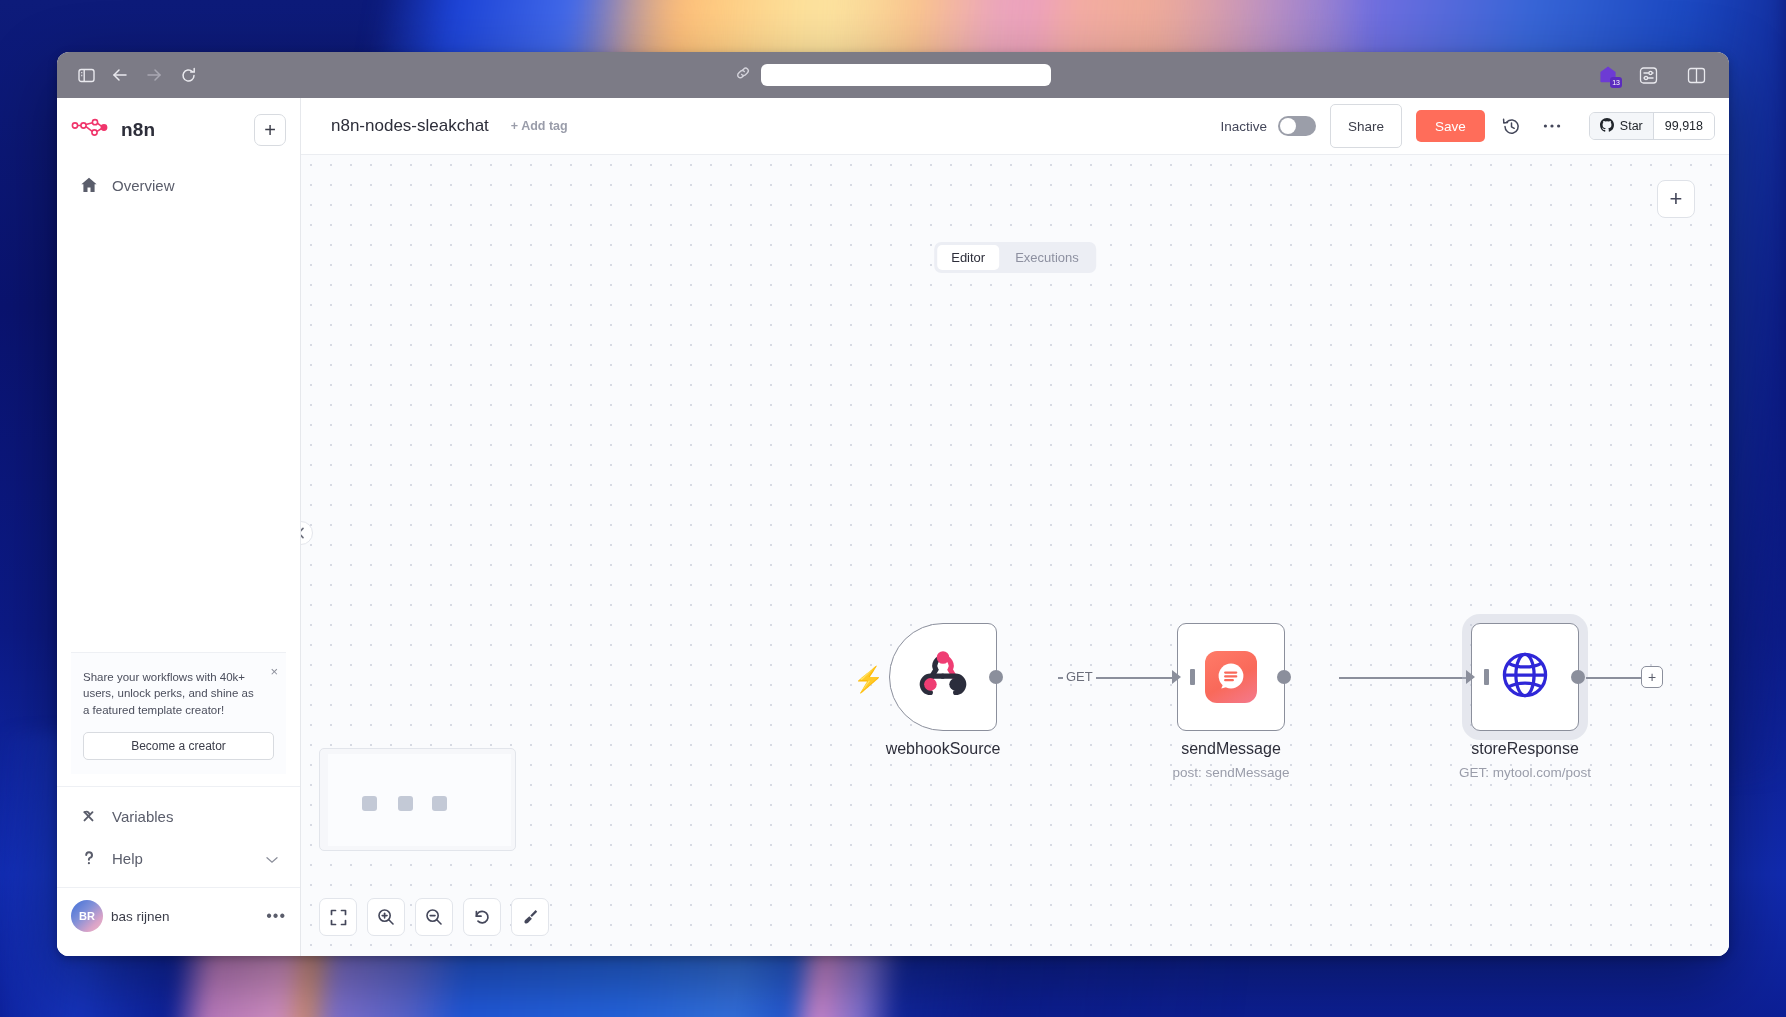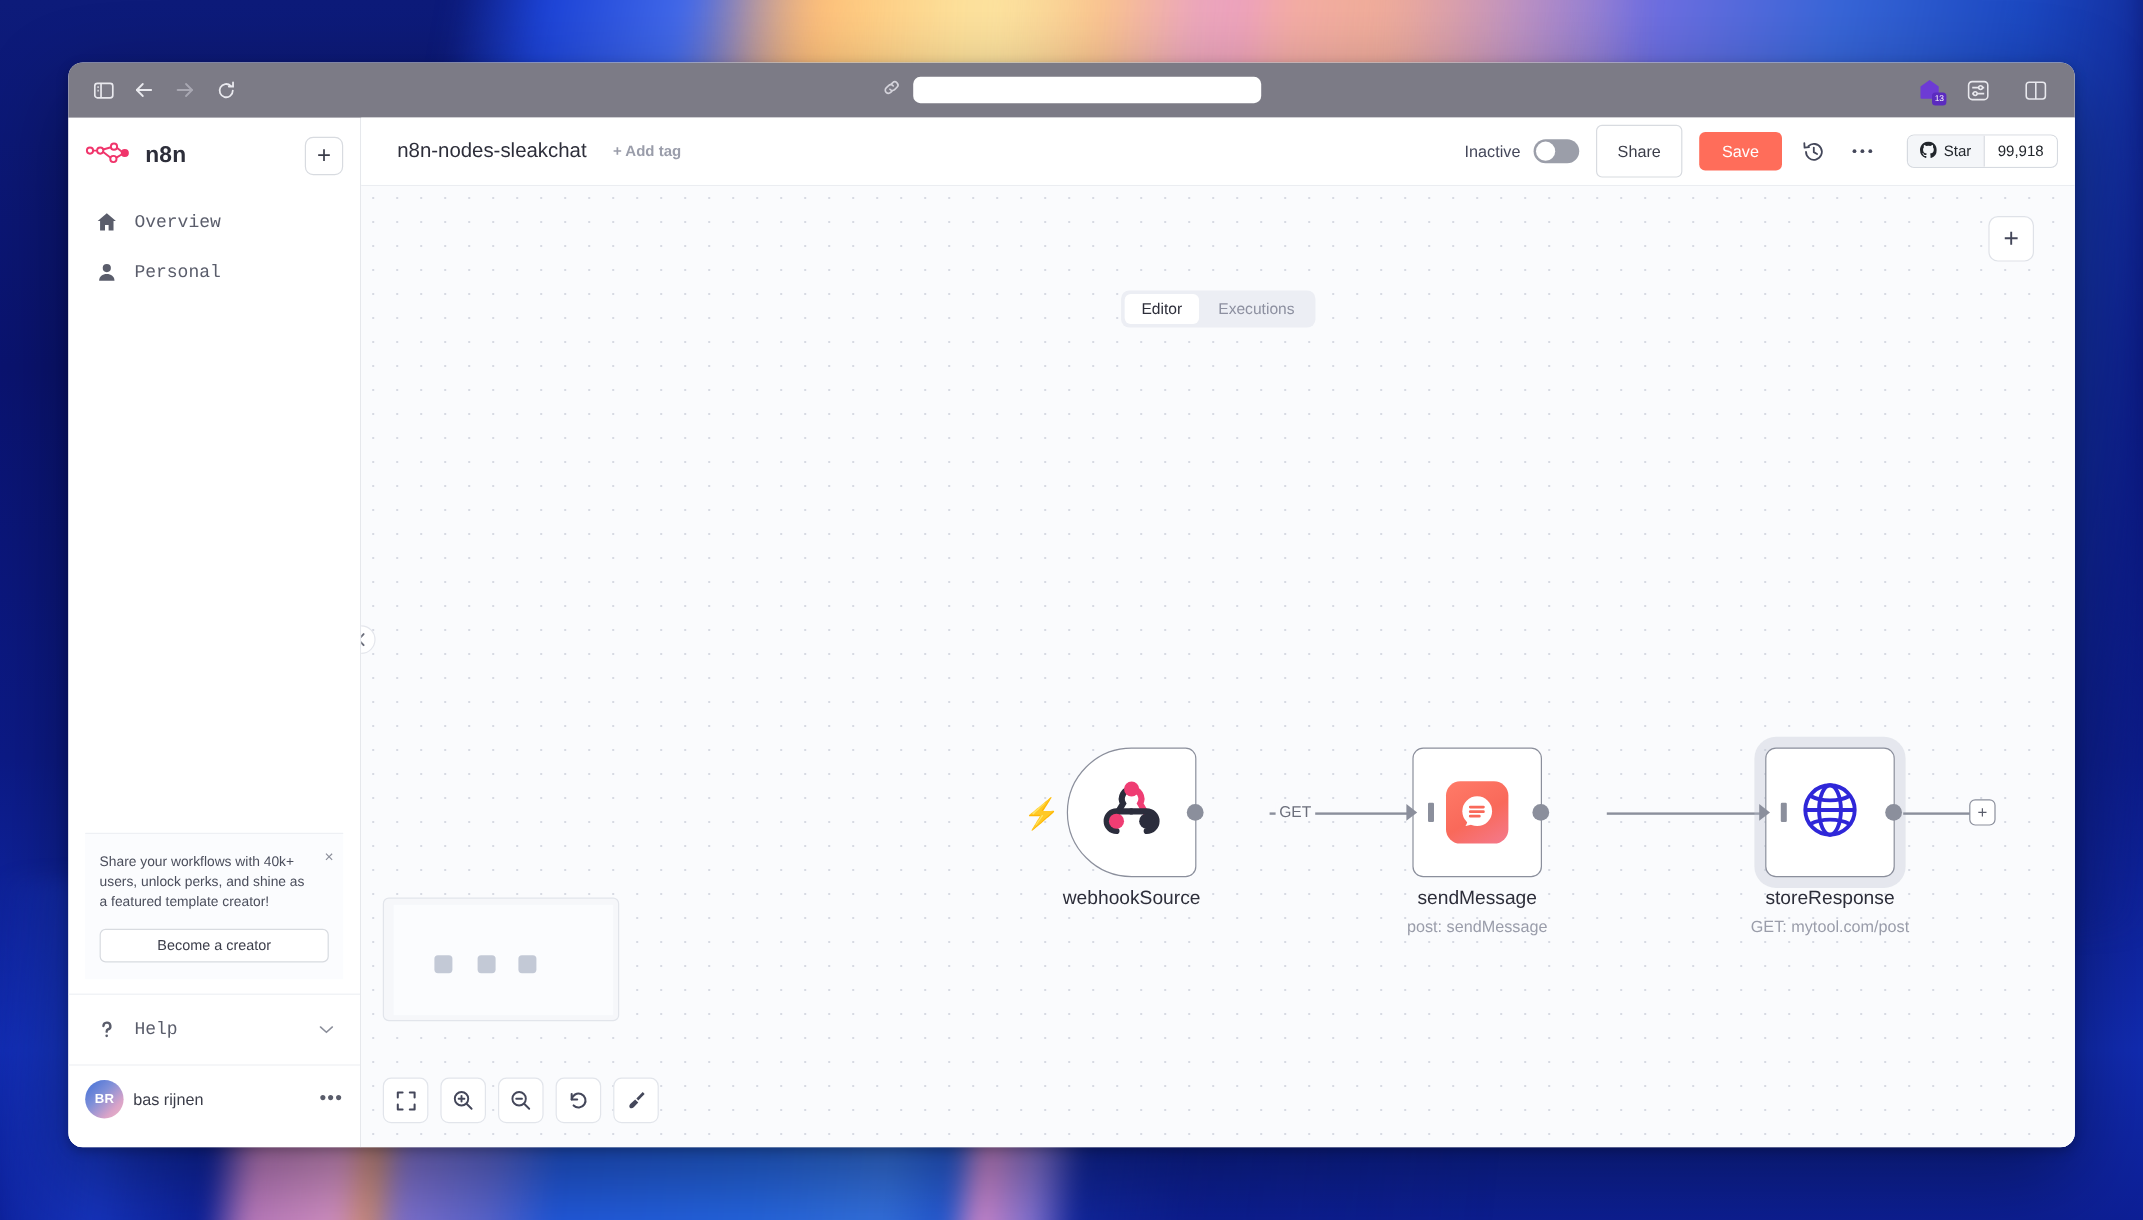--- a/index.html
+++ b/index.html
@@ -162,21 +162,21 @@
     border: 1px solid #d8dbe0; border-radius: 7px;
     background: #fff; color: #3b3d49;
     display: flex; align-items: center; justify-content: center;
     font-size: 20px; line-height: 1;
     cursor: pointer;
   }
   .nav-item {
     display: flex; align-items: center; gap: 13px;
     height: 42px; padding: 0 8px;
     color: #5a5d6b; font-size: 15px;
-    border-radius: 6px; cursor: pointer; font-family: Liberation Mono, monospace;
+    border-radius: 6px; cursor: pointer;
   }
   .nav-item .nav-icon {
     width: 20px; display: flex; justify-content: center; color: #5a5d6b;
   }
   #sidebar-spacer { flex: 1; }
 
   
   #promo-card {
     margin: 0 14px 12px 14px;
     background: #fbfcfe;
@@ -525,40 +525,41 @@
         </div>
 
         <div class="nav-item">
           <span class="nav-icon">
             <svg width="18" height="18" viewBox="0 0 18 18" fill="currentColor">
               <path d="M9 1.8 1.4 8.2h2V16h4.1v-4.4h3V16h4.1V8.2h2z"></path>
             </svg>
           </span>
           <span>Overview</span>
         </div>
-        <div class="nav-item">
-          <span class="nav-icon">
-            <svg width="18" height="18" viewBox="0 0 18 18" fill="currentColor">
-              <circle cx="9" cy="5.4" r="3.4"></circle>
-              <path d="M2.6 16c0-3.6 2.9-5.6 6.4-5.6s6.4 2 6.4 5.6z"></path>
-            </svg>
-          </span>
-          <span>Personal</span>
-        </div>
       </div>
 
       <div id="sidebar-spacer"></div>
 
       <div id="promo-card">
         <span id="promo-close">×</span>
         <div id="promo-text">Share your workflows with 40k+ users, unlock perks, and shine as a featured template creator!</div>
         <button id="promo-btn">Become a creator</button>
       </div>
 
       <div id="sidebar-bottom">
+        <div class="nav-item">
+          <span class="nav-icon">
+            <svg width="18" height="18" viewBox="0 0 18 18" fill="none" stroke="currentColor" stroke-width="1.9" stroke-linecap="round">
+              <path d="M4.5 5.2 12.5 13.4"></path>
+                <path d="M12.5 5.2 4.5 13.4"></path>
+              <path d="M4.5 5.2c2.6-1.2 4.2-.3 4.7 1.6"></path>
+            </svg>
+          </span>
+          <span>Variables</span>
+        </div>
         <div class="nav-item">
           <span class="nav-icon">
             <svg width="18" height="18" viewBox="0 0 18 18" fill="none" stroke="currentColor" stroke-width="2" stroke-linecap="round">
               <path d="M6.2 6a2.9 2.9 0 1 1 3.6 2.9c-.8.3-.9.9-.9 1.8"></path>
               <circle cx="8.9" cy="14.2" r="1.1" fill="currentColor" stroke="none"></circle>
             </svg>
           </span>
           <span>Help</span>
           <span style="margin-left:auto;color:#8b8e9a">
             <svg width="12" height="8" viewBox="0 0 12 8" fill="none" stroke="currentColor" stroke-width="1.3" stroke-linecap="round">

